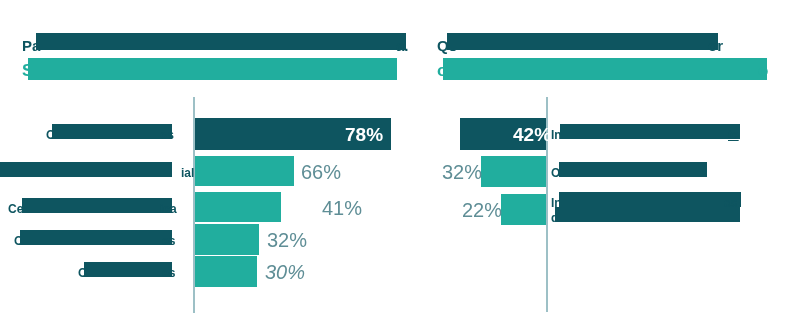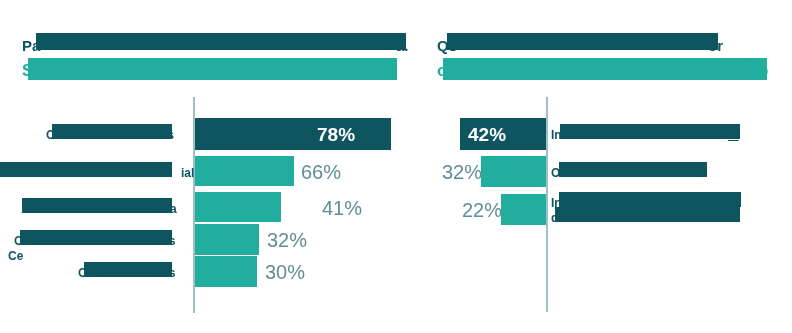--- a/index.html
+++ b/index.html
@@ -72,20 +72,21 @@
   .value {
     position: absolute;
     white-space: nowrap;
     line-height: 1;
     font-weight: normal;
   }
   .value-inside {
     color: #ffffff;
     font-weight: bold;
     font-size: 19px;
+    margin-left: 28px;
   }
   .value-outside {
     color: #5f8e96;
     font-size: 20px;
   }
 
   .cat-label {
     position: absolute;
     white-space: nowrap;
     color: #0e5560;
@@ -120,53 +121,53 @@
     <div class="cat-label" style="left:160px; top:128px; z-index:3;">os</div>
 
     <div class="bar bar-light" style="left:195px; top:156px; width:99px; height:30px;"></div>
     <div class="value value-outside" style="left:301px; top:162px;">66%</div>
     <div class="cat-label" style="left:0px; top:166px;"></div>
     <div class="redact redact-dark" style="left:0px; top:162px; width:172px; height:15px;"></div>
     <div class="cat-label" style="left:160px; top:166px; z-index:3;margin-left:21px;">ial</div>
 
     <div class="bar bar-light" style="left:195px; top:192px; width:86px; height:30px;"></div>
     <div class="value value-outside" style="left:289px; top:198px;margin-left:33px;">41%</div>
-    <div class="cat-label" style="left:8px; top:202px;margin-top:47px;">Ce</div>
+    <div class="cat-label" style="left:8px; top:202px;">Ce</div>
     <div class="redact redact-dark" style="left:22px; top:198px; width:150px; height:15px;"></div>
     <div class="cat-label" style="left:160px; top:202px; z-index:3;">ica</div>
 
     <div class="bar bar-light" style="left:195px; top:224px; width:64px; height:31px;"></div>
     <div class="value value-outside" style="left:267px; top:230px;">32%</div>
     <div class="cat-label" style="left:14px; top:234px;">O</div>
     <div class="redact redact-dark" style="left:20px; top:230px; width:152px; height:15px;"></div>
     <div class="cat-label" style="left:162px; top:234px; z-index:3;">es</div>
 
     <div class="bar bar-light" style="left:195px; top:256px; width:62px; height:31px;"></div>
-    <div class="value value-outside" style="left:265px; top:262px;">30%</div>
+    <div class="value value-outside" style="left:265px; top:262px;font-style:italic;">30%</div>
     <div class="cat-label" style="left:78px; top:266px;">O</div>
     <div class="redact redact-dark" style="left:84px; top:262px; width:88px; height:15px;"></div>
     <div class="cat-label" style="left:162px; top:266px; z-index:3;">es</div>
   </div>
 
   <div class="panel panel-right">
 
     <div class="header">
       <div class="hline hline-dark" style="left:17px; top:38px;">Qs</div>
       <div class="redact redact-dark" style="left:27px; top:33px; width:271px; height:17px;"></div>
       <div class="hline hline-dark" style="left:288px; top:38px; z-index:3;">or</div>
 
       <div class="hline hline-light" style="left:17px; top:62px;">o</div>
       <div class="redact redact-light" style="left:23px; top:58px; width:324px; height:22px;"></div>
       <div class="hline hline-light" style="left:338px; top:62px; z-index:3;">o</div>
     </div>
 
     <div class="axis" style="left:126px; top:97px; height:215px;"></div>
 
     <div class="bar bar-dark" style="left:40px; top:118px; width:86px; height:32px;"></div>
-    <div class="value value-inside" style="left:48px; top:125px;">42%</div>
+    <div class="value value-inside" style="left:65px; top:125px;">42%</div>
     <div class="cat-label" style="left:131px; top:128px;">In</div>
     <div class="redact redact-dark" style="left:140px; top:124px; width:180px; height:15px;"></div>
     <div class="cat-label" style="left:308px; top:128px; z-index:3;text-decoration:underline;">te</div>
 
     <div class="bar bar-light" style="left:61px; top:156px; width:65px; height:31px;"></div>
     <div class="value value-outside" style="left:22px; top:162px;">32%</div>
     <div class="cat-label" style="left:131px; top:166px;">O</div>
     <div class="redact redact-dark" style="left:139px; top:162px; width:148px; height:15px;"></div>
     <div class="cat-label" style="left:280px; top:166px; z-index:3;">s</div>
 

